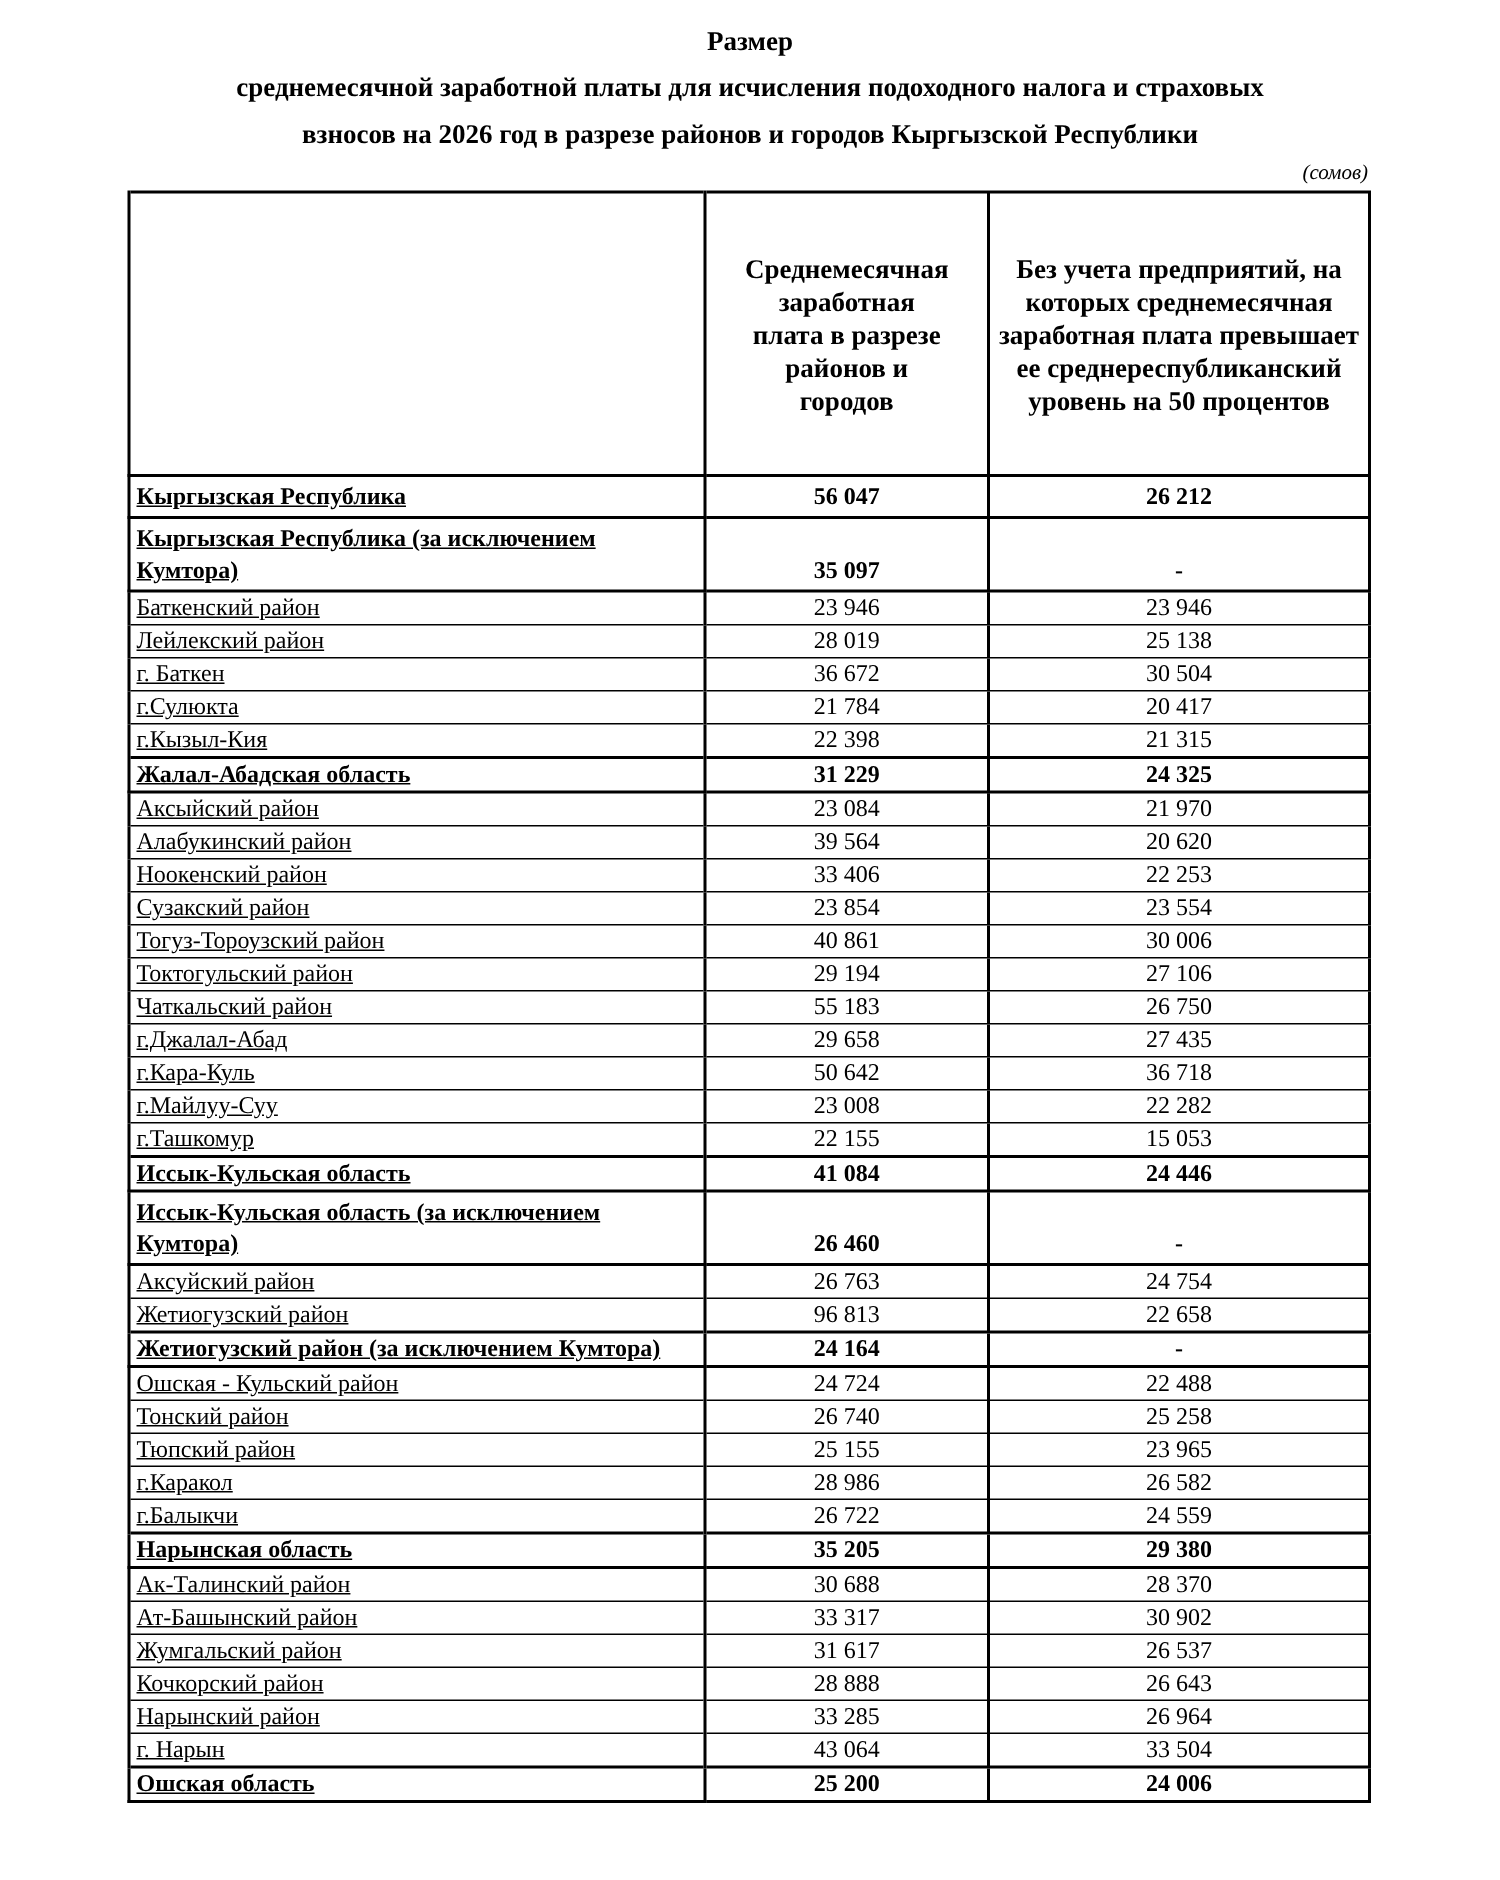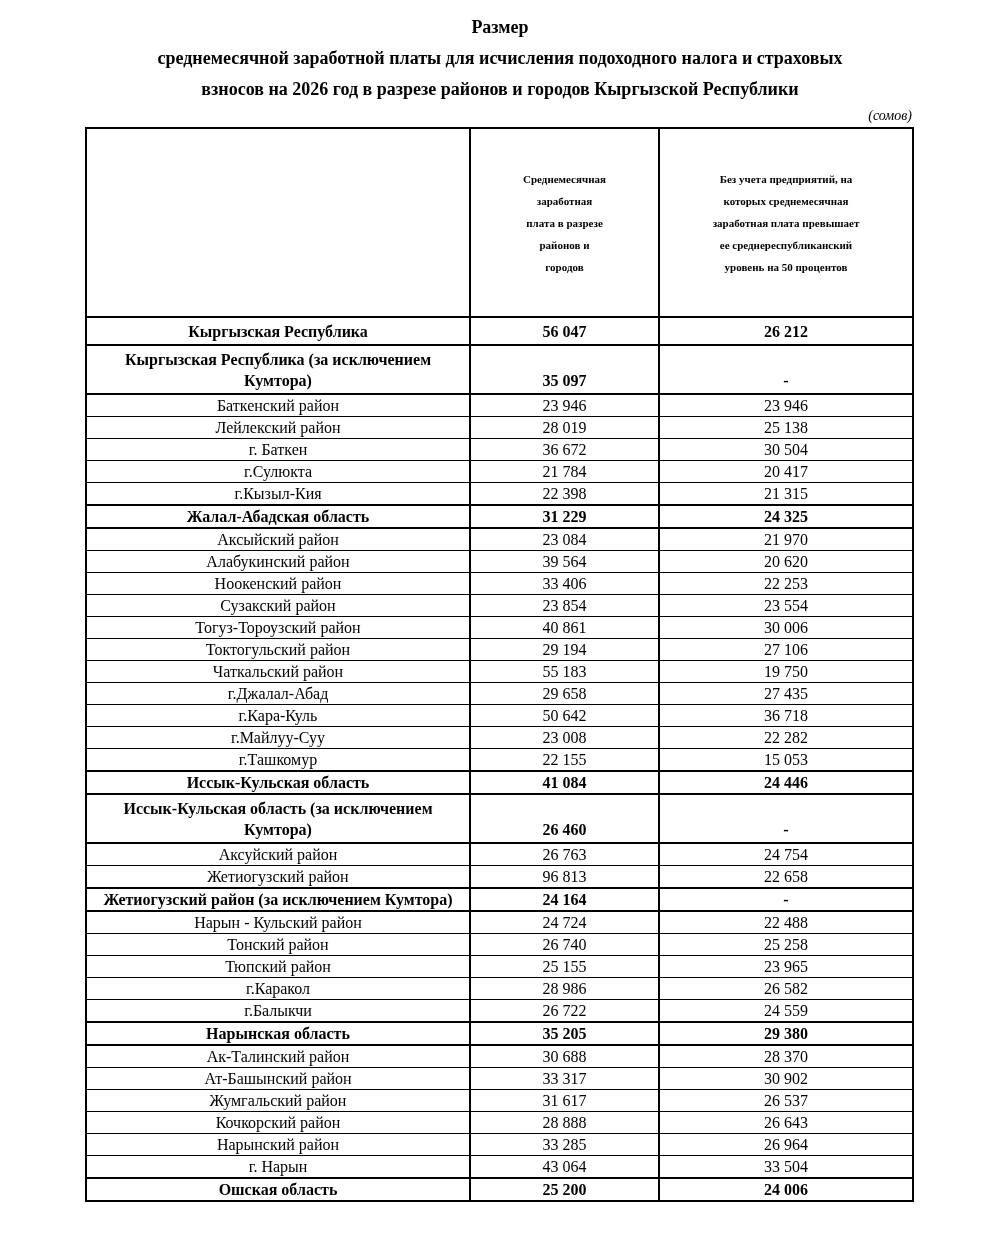--- a/index.html
+++ b/index.html
@@ -43,35 +43,36 @@
     border: 1px solid #000;
     border-left-width: 2px;
     border-right-width: 2px;
     overflow: hidden;
   }
   .salary thead th {
     height: 183px;
     vertical-align: middle;
     text-align: center;
     font-weight: bold;
-    font-size: 11px;
+    font-size: 18px;
     line-height: 22px;
     white-space: pre-line;
     border-bottom-width: 2px;
     padding: 2px 6px;
   }
   .salary td {
     font-size: 16px;
     line-height: 19px;
     padding: 1px 4px;
     vertical-align: middle;
   }
   .salary td.name {
-    text-align: center;
+    text-align: left;
     white-space: pre-line;
+    text-decoration: underline;
   }
   .salary td.val {
     text-align: center;
   }
   .salary tr.section td {
     font-weight: bold;
     border-top-width: 2px;
     border-bottom-width: 2px;
   }
   .salary tr.first td {
@@ -186,21 +187,21 @@
           <td class="val">30 006</td>
         </tr>
         <tr class="">
           <td class="name">Токтогульский район</td>
           <td class="val">29 194</td>
           <td class="val">27 106</td>
         </tr>
         <tr class="">
           <td class="name">Чаткальский район</td>
           <td class="val">55 183</td>
-          <td class="val">19 750</td>
+          <td class="val">26 750</td>
         </tr>
         <tr class="">
           <td class="name">г.Джалал-Абад</td>
           <td class="val">29 658</td>
           <td class="val">27 435</td>
         </tr>
         <tr class="">
           <td class="name">г.Кара-Куль</td>
           <td class="val">50 642</td>
           <td class="val">36 718</td>
@@ -235,21 +236,21 @@
           <td class="name">Жетиогузский район</td>
           <td class="val">96 813</td>
           <td class="val">22 658</td>
         </tr>
         <tr class="section ">
           <td class="name">Жетиогузский район (за исключением Кумтора)</td>
           <td class="val">24 164</td>
           <td class="val">-</td>
         </tr>
         <tr class="">
-          <td class="name">Нарын - Кульский район</td>
+          <td class="name">Ошская - Кульский район</td>
           <td class="val">24 724</td>
           <td class="val">22 488</td>
         </tr>
         <tr class="">
           <td class="name">Тонский район</td>
           <td class="val">26 740</td>
           <td class="val">25 258</td>
         </tr>
         <tr class="">
           <td class="name">Тюпский район</td>

